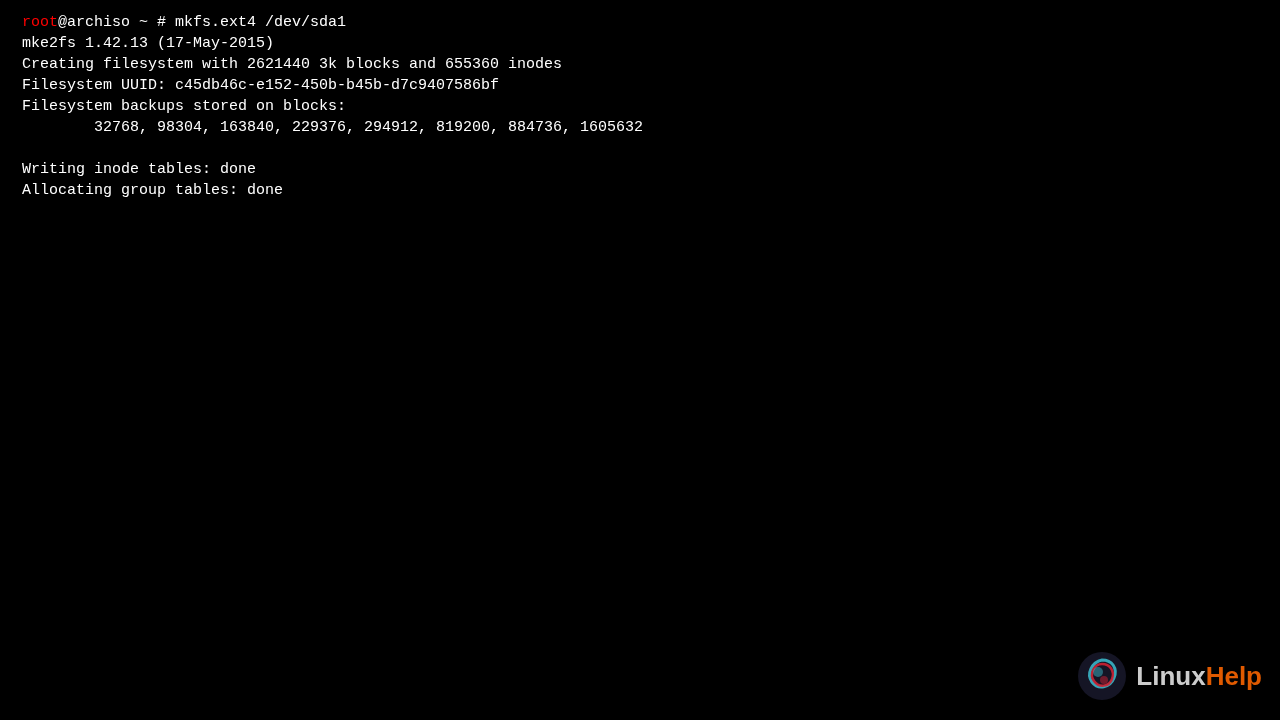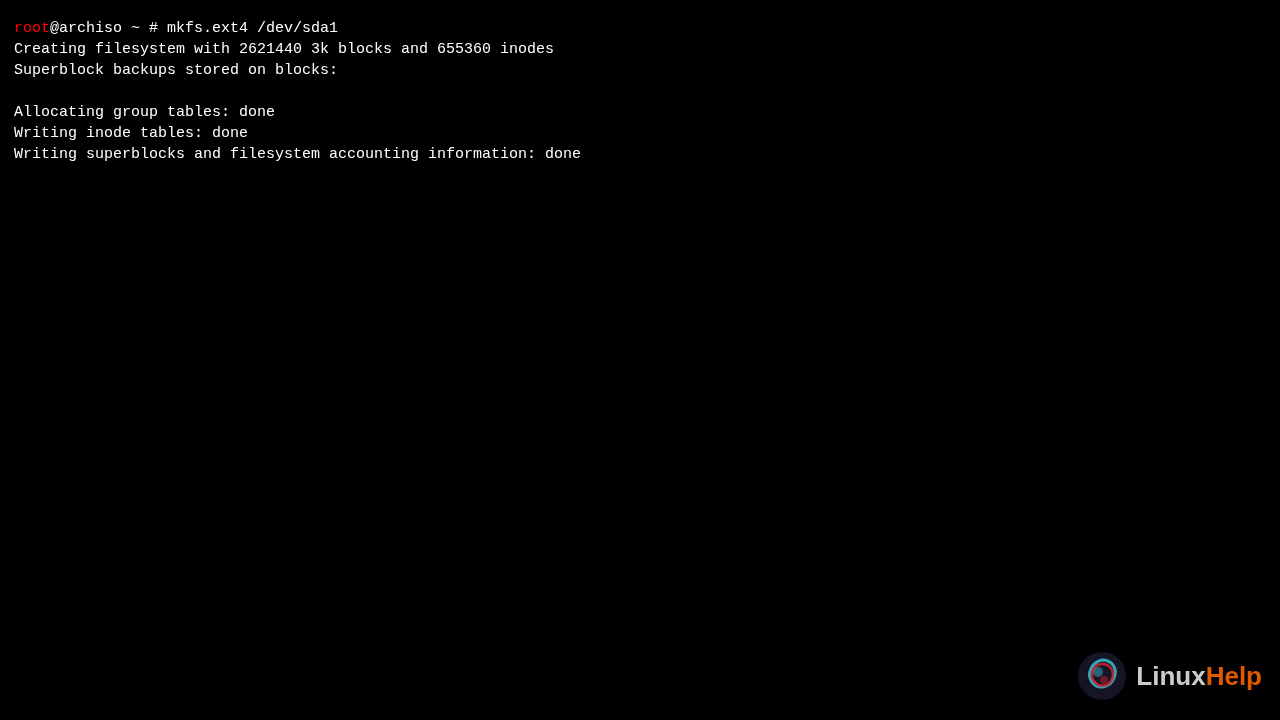--- a/index.html
+++ b/index.html
@@ -10,21 +10,22 @@
       background-color: #000000;
       font-family: 'Courier New', Courier, monospace;
       font-size: 15px;
       line-height: 1.4;
       color: #ffffff;
       overflow: hidden;
       position: relative;
     }
 
     .terminal {
-      padding: 18px 14px;
+      padding: 12px 14px;
+      margin-left: 8px;
     }
 
     .line {
       display: block;
       white-space: pre;
     }
 
     .red { color: #ff0000; }
     .white { color: #ffffff; }
 
@@ -67,35 +68,37 @@
     .logo-text .linux-part { color: #cccccc; }
     .logo-text .help-part { color: #e05a00; }
   </style>
 </head>
 <body>
 
 <div class="terminal">
 
   <span class="line"><span class="red">root</span><span class="white">@archiso</span><span class="white"> ~ # </span><span class="white">mkfs.ext4 /dev/sda1</span></span>
 
+  <span class="line"><span class="white">mke2fs 1.42.13 (17-May-2015)</span></span>
 
   <span class="line"><span class="white">Creating filesystem with 2621440 3k blocks and 655360 inodes</span></span>
 
+  <span class="line"><span class="white">Filesystem UUID: c45db46c-e152-450b-b45b-d7c9407586bf</span></span>
 
-  <span class="line"><span class="white">Superblock backups stored on blocks:</span></span>
+  <span class="line"><span class="white">Filesystem backups stored on blocks:</span></span>
 
+  <span class="line"><span class="white">        32768, 98304, 163840, 229376, 294912, 819200, 884736, 1605632</span></span>
 
   <span class="line">&nbsp;</span>
 
+  <span class="line"><span class="white">Writing inode tables: done</span></span>
+
   <span class="line"><span class="white">Allocating group tables: done</span></span>
 
-  <span class="line"><span class="white">Writing inode tables: done</span></span>
 
-
-  <span class="line"><span class="white">Writing superblocks and filesystem accounting information: done</span></span>
 
   <span class="line">&nbsp;</span>
 
 
 </div>
 
 <div class="logo-container">
 
   <svg class="logo-icon" viewBox="0 0 52 52" xmlns="http://www.w3.org/2000/svg">
     <circle cx="26" cy="26" r="24" fill="#1a1a2e" opacity="0.8"></circle>

